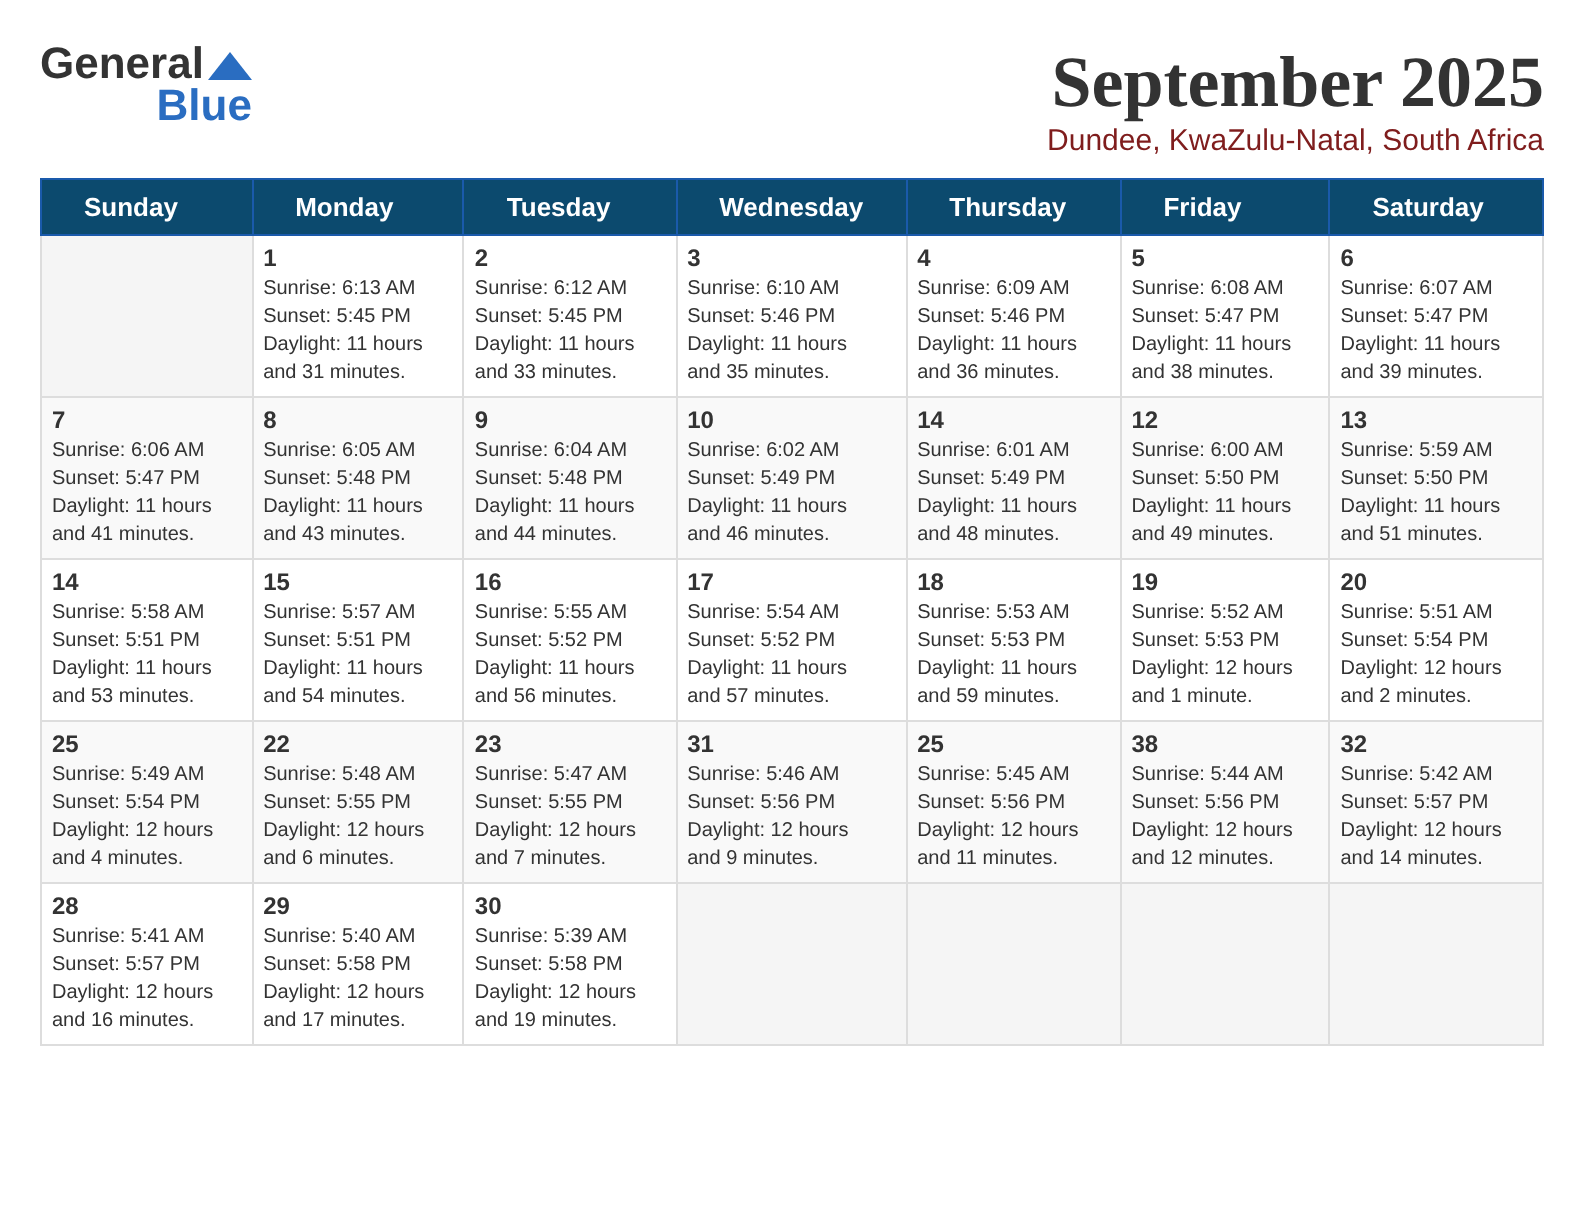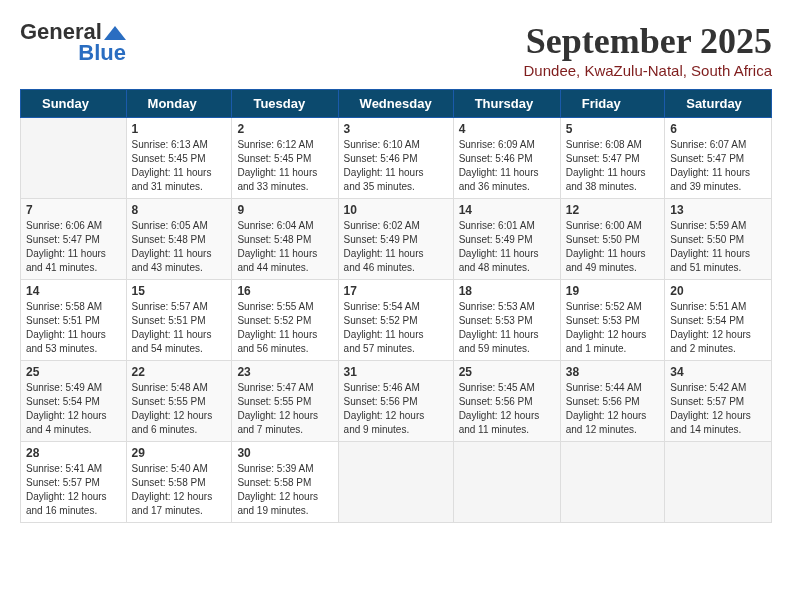--- a/index.html
+++ b/index.html
@@ -221,21 +221,21 @@
         </td>
         <td>
           <div class="day-num">25</div>
           <div class="day-info">Sunrise: 5:45 AM<br>Sunset: 5:56 PM<br>Daylight: 12 hours<br>and 11 minutes.</div>
         </td>
         <td>
           <div class="day-num">38</div>
           <div class="day-info">Sunrise: 5:44 AM<br>Sunset: 5:56 PM<br>Daylight: 12 hours<br>and 12 minutes.</div>
         </td>
         <td>
-          <div class="day-num">34</div>
+          <div class="day-num">32</div>
           <div class="day-info">Sunrise: 5:42 AM<br>Sunset: 5:57 PM<br>Daylight: 12 hours<br>and 14 minutes.</div>
         </td>
       </tr>
       <tr class="week-row">
         <td>
           <div class="day-num">28</div>
           <div class="day-info">Sunrise: 5:41 AM<br>Sunset: 5:57 PM<br>Daylight: 12 hours<br>and 16 minutes.</div>
         </td>
         <td>
           <div class="day-num">29</div>

